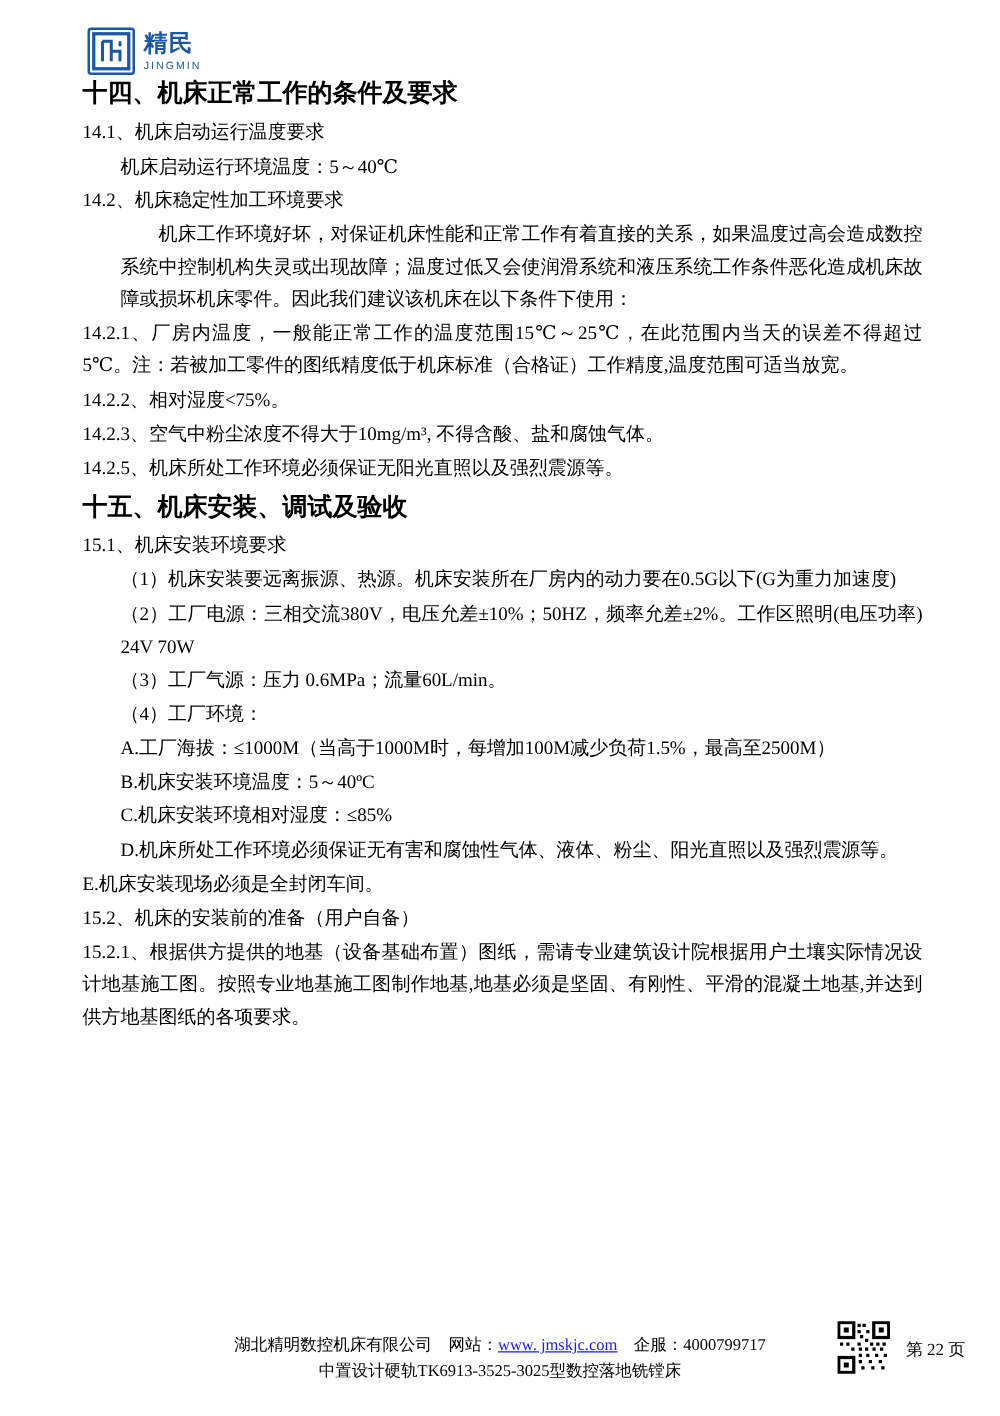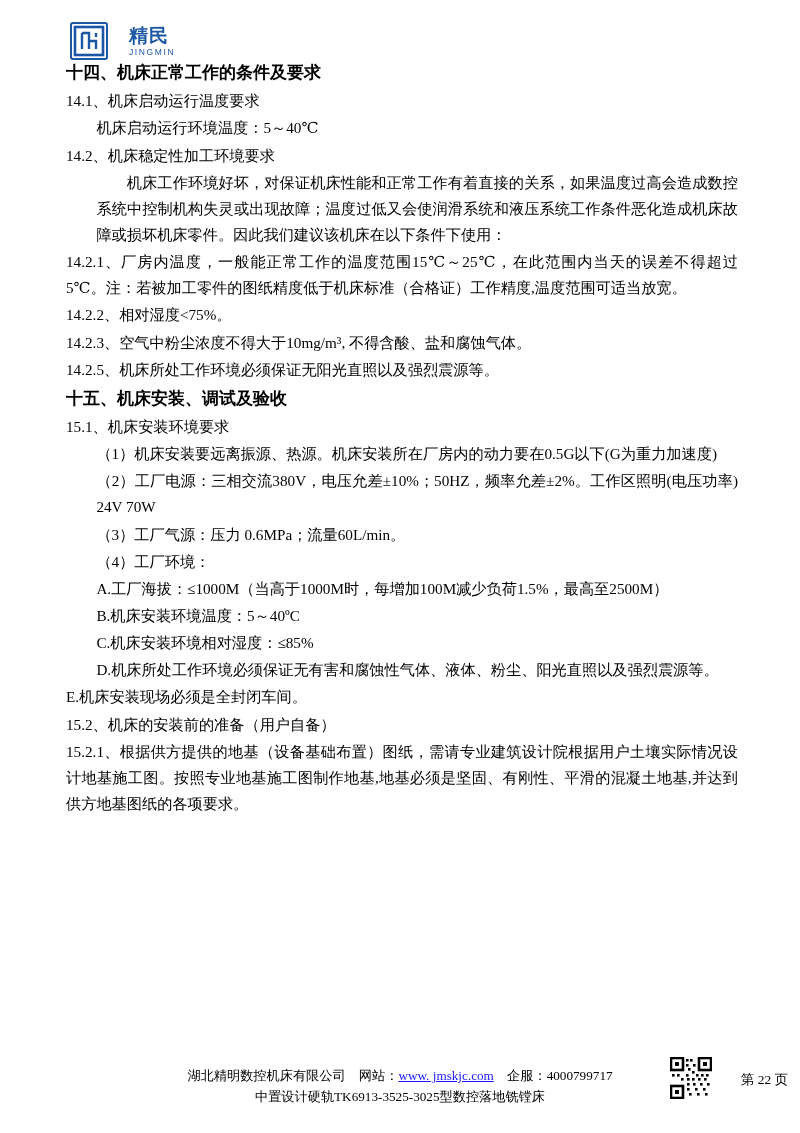--- a/index.html
+++ b/index.html
@@ -40,21 +40,20 @@
     position: relative;
     box-sizing: border-box;
     background: #ffffff;
   }
   .logo-mark svg { display: block; }
   .logo-text {
     display: flex;
     flex-direction: column;
     justify-content: center;
     line-height: 1.05;
-    margin-left: 14px;
   }
   .logo-cn {
     font-family: "Liberation Serif", serif;
     font-size: 19px;
     font-weight: bold;
     color: #1b57a5;
     letter-spacing: 1px;
   }
   .logo-en {
     font-family: "Liberation Sans", sans-serif;
@@ -77,21 +76,21 @@
   .content p {
     margin: 0 0 1px 0;
   }
   .p-ind1 { text-indent: 2em; }
   .p-ind0 { text-indent: 0; }
   .p-ind-half { padding-left: 2em; text-indent: 0; }
   .heading {
     font-weight: bold;
     margin: 4px 0 2px 0;
     text-indent: 0;
-    font-size: 17px;
+    font-size: 20px;
   }
 
   
   .footer {
     position: absolute;
     left: 0;
     right: 0;
     bottom: 26px;
     width: 800px;
   }
@@ -107,21 +106,21 @@
   .qr {
     position: absolute;
     right: 88px;
     bottom: 8px;
     width: 42px;
     height: 42px;
   }
   .qr svg { display: block; }
   .page-num {
     position: absolute;
-    right: 12px;
+    right: 28px;
     bottom: 18px;
     font-size: 13.5px;
   }
 </style>
 </head>
 <body>
 
 <div class="page">
 
   <div class="logo-block">

